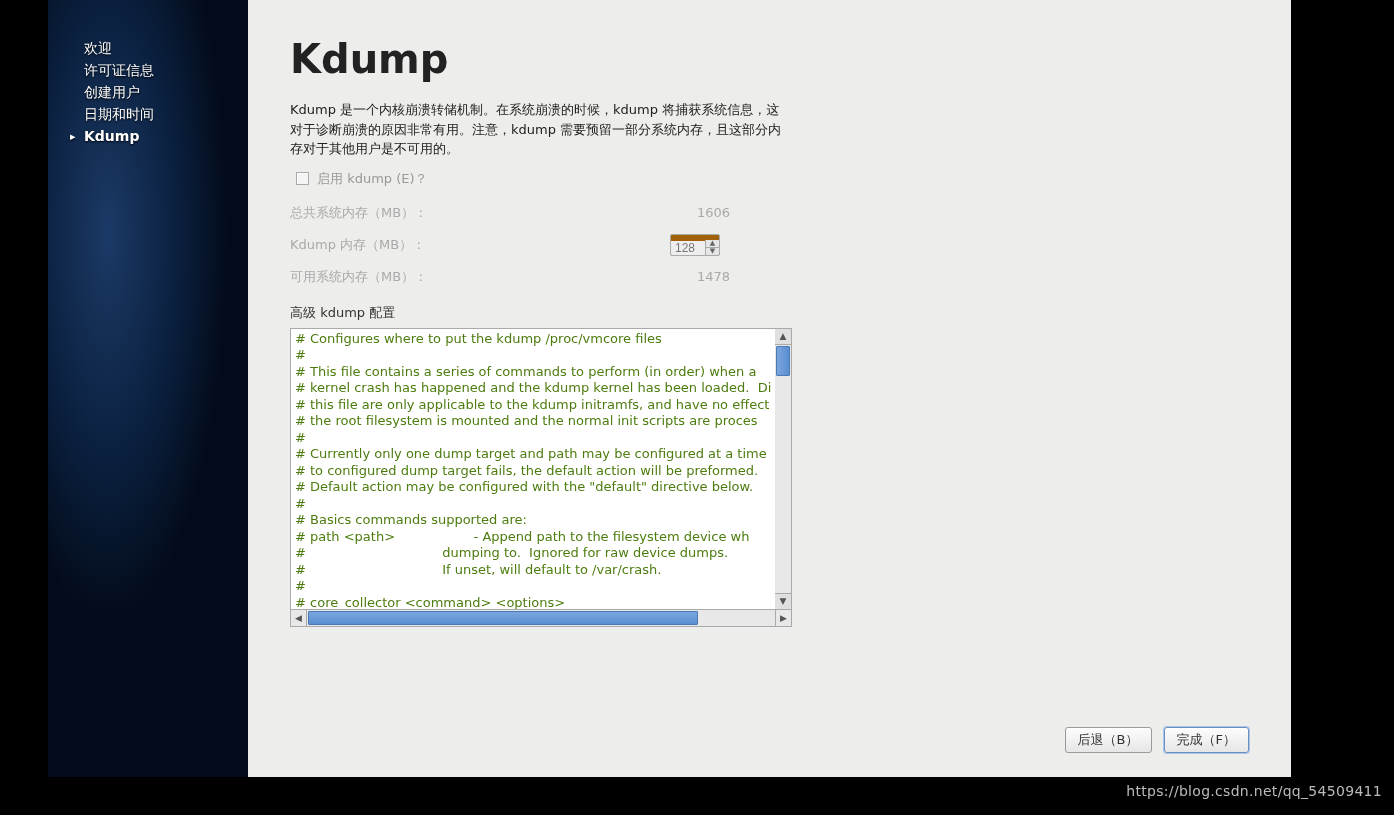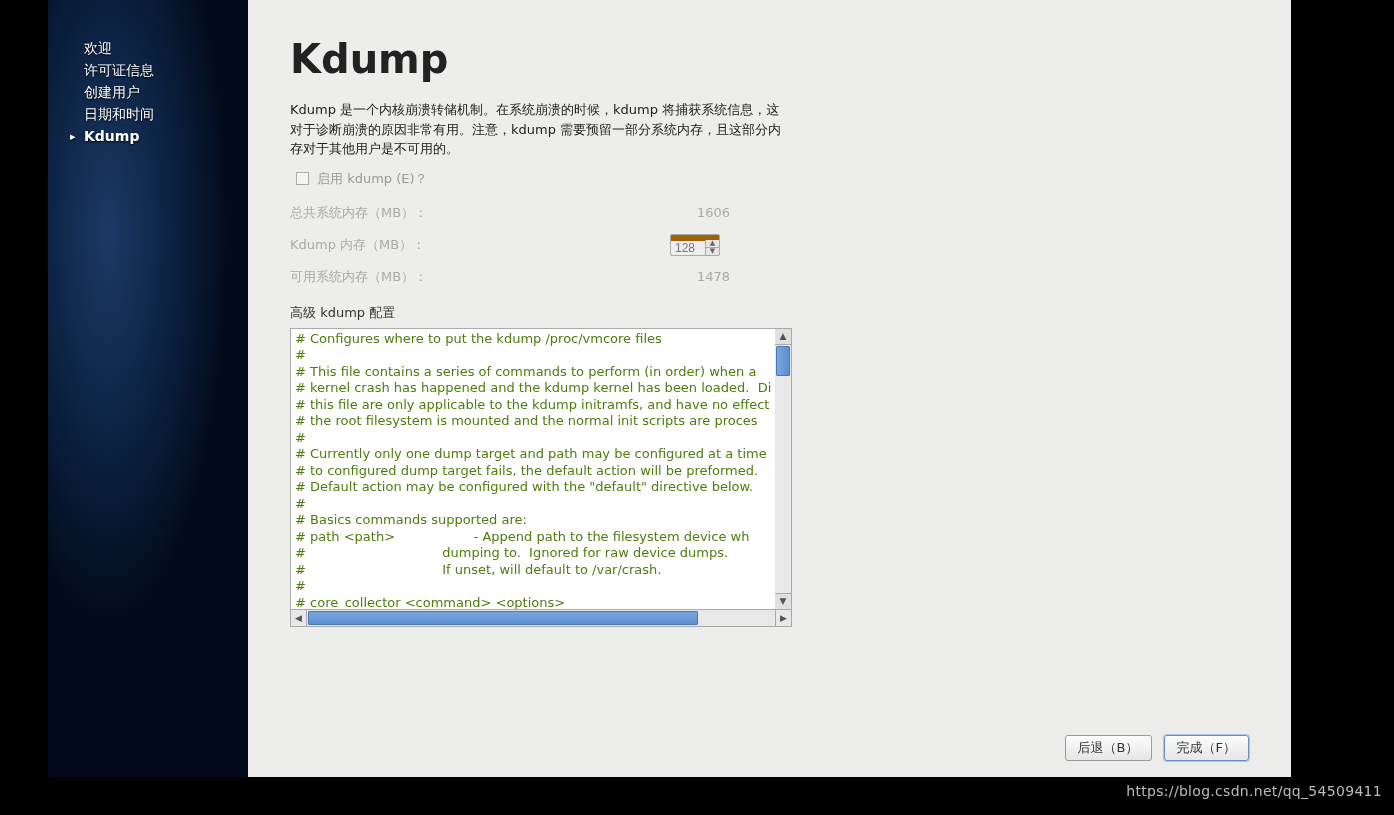--- a/index.html
+++ b/index.html
@@ -41,21 +41,21 @@
   .vscroll .arrow { height:16px; background:#e0e0e0; display:flex;align-items:center;justify-content:center;font-size:9px;color:#555;border-bottom:1px solid #aaa;}
   .vscroll .arrow.bot{border-bottom:none;border-top:1px solid #aaa;position:absolute;bottom:0;left:0;right:0;}
   .vscroll .thumb { position:absolute; top:17px; left:1px; right:1px; height:30px;
     background:linear-gradient(to right,#7aa6de,#5a8fd0); border:1px solid #4a7ab5; border-radius:1px;}
   .hscroll { width:502px; height:17px; background:#e8e8e8; border:1px solid #aaa; border-top:none; display:flex; position:relative;}
   .hscroll .arrow{width:16px;display:flex;align-items:center;justify-content:center;font-size:9px;color:#555;}
   .hscroll .arrow.l{border-right:1px solid #aaa;}
   .hscroll .arrow.r{border-left:1px solid #aaa;margin-left:auto;}
   .hscroll .thumb{position:absolute;left:17px;top:1px;bottom:1px;width:390px;
     background:linear-gradient(to bottom,#7aa6de,#5a8fd0);border:1px solid #4a7ab5;border-radius:1px;}
-  .button-bar { position: absolute; bottom: 16px; right: 42px; display: flex; gap: 12px; }
+  .button-bar { position: absolute; bottom: 24px; right: 42px; display: flex; gap: 12px; }
   .btn {
     min-width: 82px; height: 26px; padding: 0 12px; font-size: 13px;
     background: linear-gradient(to bottom, #fdfdfd, #e6e6e6);
     border: 1px solid #9a9a9a; border-radius: 3px; color: #333;
     display: flex; align-items: center; justify-content: center;
     box-shadow: 0 1px 0 #fff inset;
   }
   .btn.primary { border-color: #6a8fc2; box-shadow: 0 0 0 1px #aac4e6, 0 1px 0 #fff inset; }
   .watermark { position: absolute; right: 12px; bottom: 16px; color: #bbb; font-size: 14px; letter-spacing: .3px;}
 </style>

